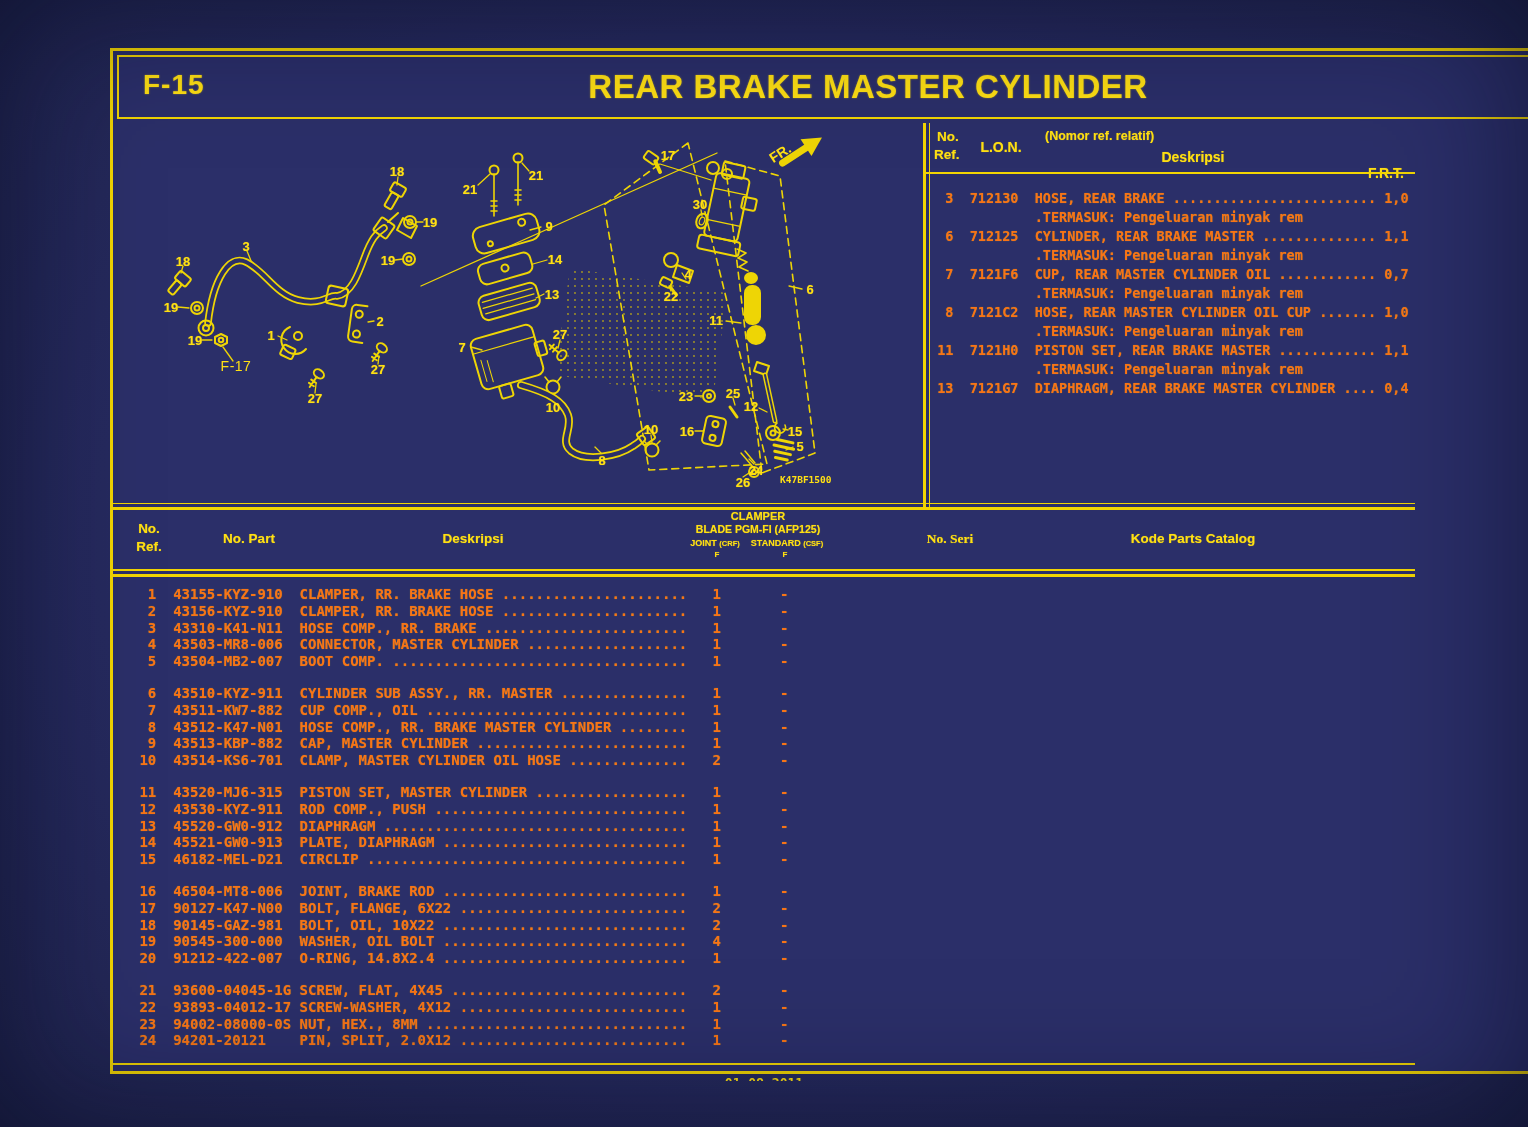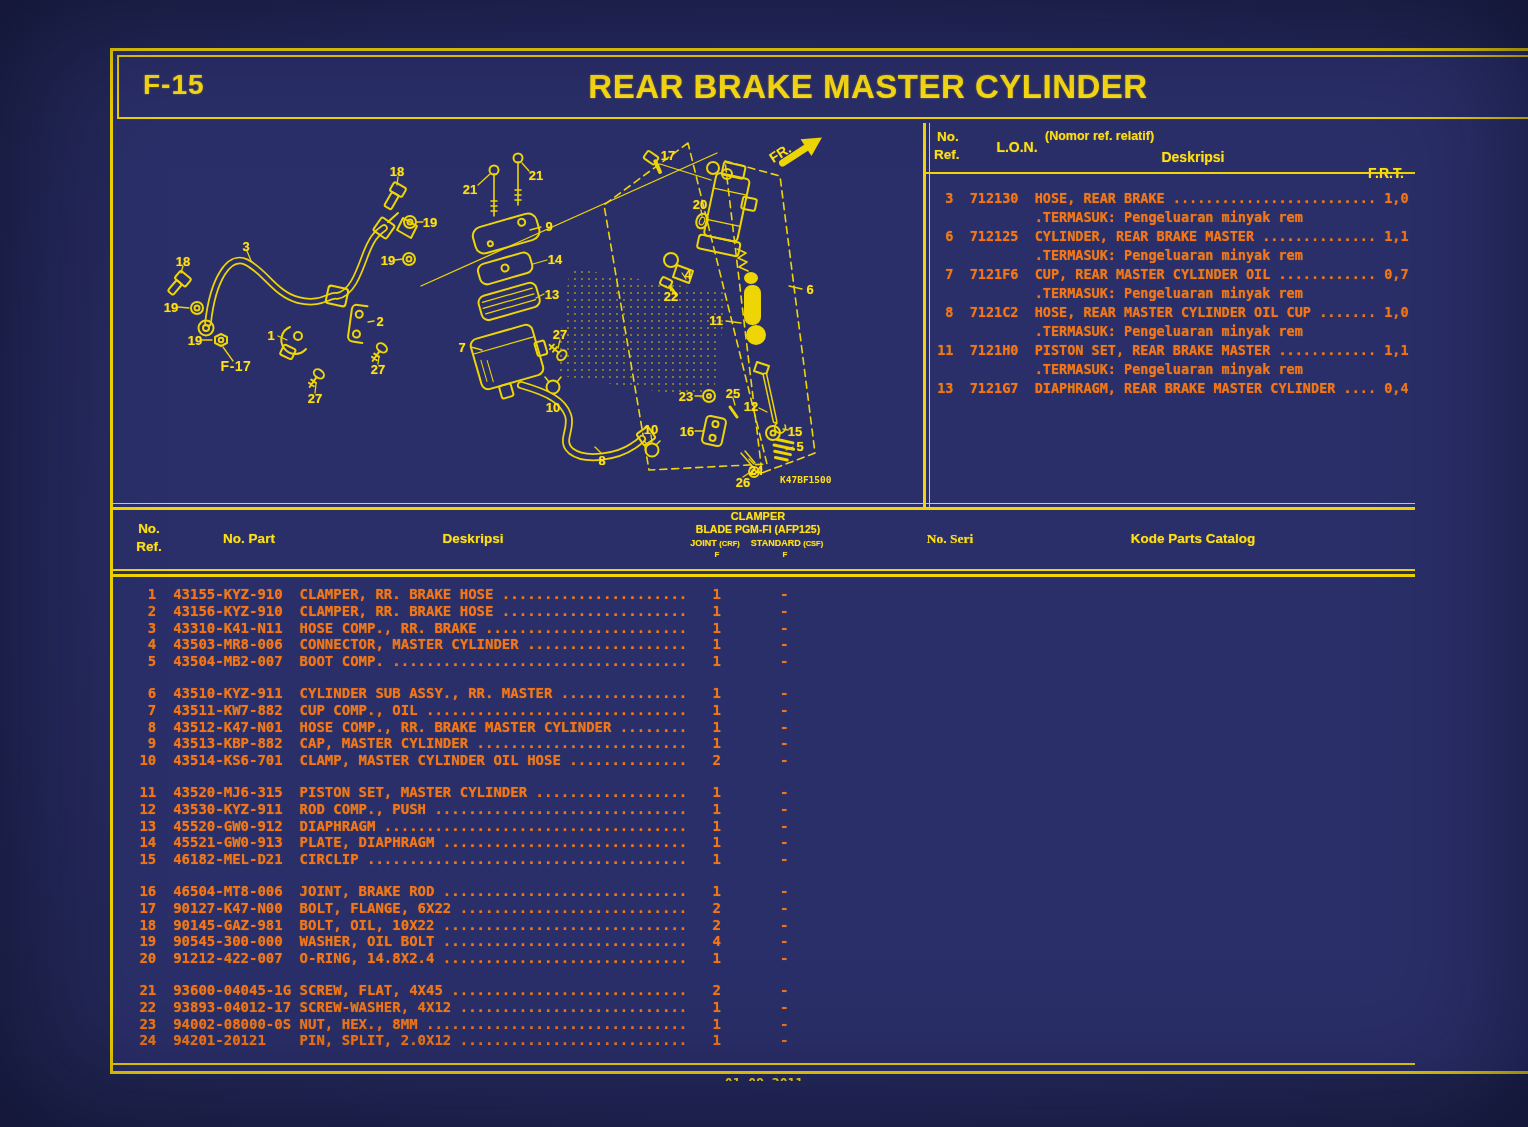--- a/index.html
+++ b/index.html
@@ -37,21 +37,21 @@
   .parts-rows{position:absolute;left:18px;top:535px;font-size:14px;line-height:16.8px;}
   .parts-rows .grp{margin-bottom:15px;}
   .diagram{position:absolute;left:12px;top:72px;width:798px;height:385px;}
   .diagram svg{position:absolute;left:0;top:0;}
   .callout{
     position:absolute;transform:translate(-50%,-50%);
     font-size:13px;font-weight:bold;color:#ffe013;white-space:nowrap;
     text-shadow:0 0 1px rgba(255,224,0,.5);
   }
   .pageref{position:absolute;left:111px;top:243px;transform:translate(-50%,-50%);
-    font-size:14px;font-weight:bold;color:#ffe013;letter-spacing:.5px;}
+    font-size:14px;font-weight:normal;color:#ffe013;letter-spacing:.5px;}
   .fr-label{position:absolute;left:655px;top:30px;transform:translate(-50%,-50%) rotate(-33deg);
     font-size:14px;font-weight:bold;color:#ffe013;}
   .diag-code{position:absolute;left:655px;top:351px;font-size:9.5px;font-weight:bold;color:#ffe013;
     font-family:"DejaVu Sans Mono",monospace;}
   .footer-date{
     position:absolute;left:50%;top:1076px;transform:translateX(-50%);
     height:5px;overflow:hidden;color:#ffe013;font-weight:bold;
     font-family:"DejaVu Sans Mono",monospace;font-size:13px;line-height:13px;
   }
 </style>
@@ -297,21 +297,21 @@
       <span class="fr-label">FR.</span>
       <span class="pageref">F-17</span>
       <span class="diag-code">K47BF1500</span>
       <div id="callouts">
           <span class="callout" style="left: 503px; top: 32px; margin-left: 40px;">17</span>
           <span class="callout" style="left: 272px; top: 48px;">18</span>
           <span class="callout" style="left: 345px; top: 66px;">21</span>
           <span class="callout" style="left: 411px; top: 52px;">21</span>
           <span class="callout" style="left: 305px; top: 99px;">19</span>
           <span class="callout" style="left: 424px; top: 103px;">9</span>
-          <span class="callout" style="left: 575px; top: 81px;">20</span>
+          <span class="callout" style="left: 575px; top: 81px;">30</span>
           <span class="callout" style="left: 121px; top: 123px;">3</span>
           <span class="callout" style="left: 430px; top: 136px;">14</span>
           <span class="callout" style="left: 58px; top: 138px;">18</span>
           <span class="callout" style="left: 263px; top: 137px;">19</span>
           <span class="callout" style="left: 427px; top: 171px;">13</span>
           <span class="callout" style="left: 46px; top: 184px;">19</span>
           <span class="callout" style="left: 563px; top: 151px;">4</span>
           <span class="callout" style="left: 546px; top: 173px;">22</span>
           <span class="callout" style="left: 685px; top: 166px;">6</span>
           <span class="callout" style="left: 255px; top: 198px;">2</span>
@@ -337,21 +337,21 @@
     </div>
 
     <div class="yl" style="left:810px;top:72px;width:2.5px;height:385px;"></div>
     <div class="yl" style="left:816px;top:72px;width:1px;height:385px;"></div>
     <div class="yl" style="left:0;top:452px;width:1302px;height:1px;"></div>
     <div class="yl" style="left:0;top:456px;width:1302px;height:2.5px;"></div>
 
     <div>
       <span class="hdr" style="left:824px;top:78px;font-size:13.5px;">No.</span>
       <span class="hdr" style="left:821px;top:96px;font-size:13.5px;">Ref.</span>
-      <span class="hdr ctr" style="left:888px;top:88px;font-size:14px;margin-left:16px;">L.O.N.</span>
+      <span class="hdr ctr" style="left:888px;top:88px;font-size:14px;">L.O.N.</span>
       <span class="hdr" style="left:932px;top:78px;font-size:12.5px;">(Nomor ref. relatif)</span>
       <span class="hdr ctr" style="left:1080px;top:98px;font-size:14px;">Deskripsi</span>
       <span class="hdr ctr" style="left:1273px;top:88px;font-size:14px;margin-top:26px;">F.R.T.</span>
       <div class="yl" style="left:813px;top:121px;width:489px;height:2px;"></div>
       <div class="lon-rows mono" id="lonRows"><div>  3  712130  HOSE, REAR BRAKE ......................... 1,0</div><div>             .TERMASUK: Pengeluaran minyak rem</div><div>  6  712125  CYLINDER, REAR BRAKE MASTER .............. 1,1</div><div>             .TERMASUK: Pengeluaran minyak rem</div><div>  7  7121F6  CUP, REAR MASTER CYLINDER OIL ............ 0,7</div><div>             .TERMASUK: Pengeluaran minyak rem</div><div>  8  7121C2  HOSE, REAR MASTER CYLINDER OIL CUP ....... 1,0</div><div>             .TERMASUK: Pengeluaran minyak rem</div><div> 11  7121H0  PISTON SET, REAR BRAKE MASTER ............ 1,1</div><div>             .TERMASUK: Pengeluaran minyak rem</div><div> 13  7121G7  DIAPHRAGM, REAR BRAKE MASTER CYLINDER .... 0,4</div></div>
     </div>
 
     <div>
       <span class="hdr ctr" style="left:36px;top:470px;font-size:13.5px;">No.</span>
       <span class="hdr ctr" style="left:36px;top:488px;font-size:13.5px;">Ref.</span>

